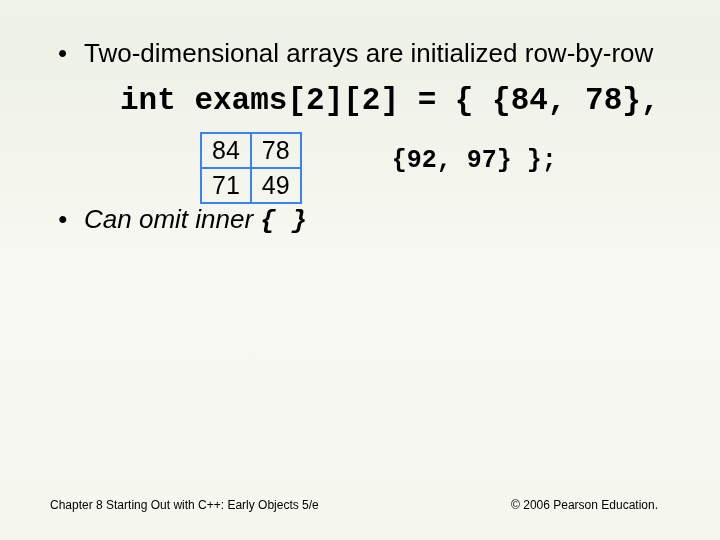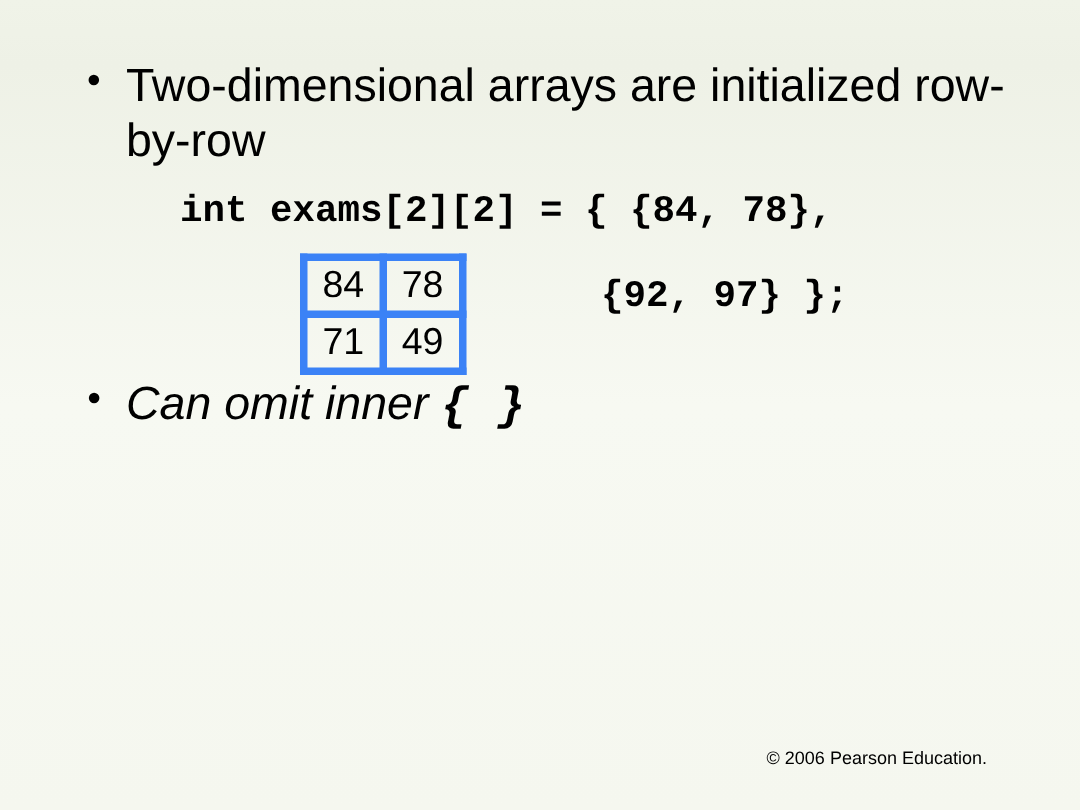--- a/index.html
+++ b/index.html
@@ -23,53 +23,53 @@
     text-align: center;
     margin: 0 0 30px 0;
     font-family: Arial, sans-serif;
   }
   ul.bullets {
     list-style: none;
     padding: 0;
     margin: 0;
   }
   ul.bullets > li {
-    font-size: 31px;
+    font-size: 26px;
     line-height: 1.2;
     margin-bottom: 10px;
     padding-left: 34px;
     position: relative;
   }
   ul.bullets > li::before {
     content: "•";
     position: absolute;
     left: 8px;
     top: 0;
     font-size: 26px;
   }
   .code-line1 {
     font-family: "Courier New", monospace;
     font-weight: bold;
-    font-size: 25px;
+    font-size: 31px;
     margin-left: 70px;
     margin-top: 14px;
   }
   .row2 {
     display: flex;
     align-items: flex-start;
     margin-top: 14px;
   }
   .table-wrap {
     margin-left: 150px;
   }
   table.exam {
     border-collapse: collapse;
   }
   table.exam td {
-    border: 5px solid #3b82f6;
+    border: 2px solid #3b82f6;
     font-size: 25px;
     font-family: Arial, sans-serif;
     padding: 2px 10px;
     text-align: center;
   }
   .code-line2 {
     font-family: "Courier New", monospace;
     font-weight: bold;
     font-size: 25px;
     margin-left: 90px;
@@ -129,17 +129,18 @@
   </div>
 
   <ul class="bullets bullet2">
     <li>
       <span>Can omit inner </span><span class="mono">{ }</span>
     </li>
   </ul>
 </div>
 
 <div class="footer-left">
+  <div>Chapter 8 Starting Out with C++: Early Objects 5/e</div>
 </div>
 
 <div class="footer-right">
   <div>© 2006 Pearson Education.</div>
 </div>
 
 </body></html>

